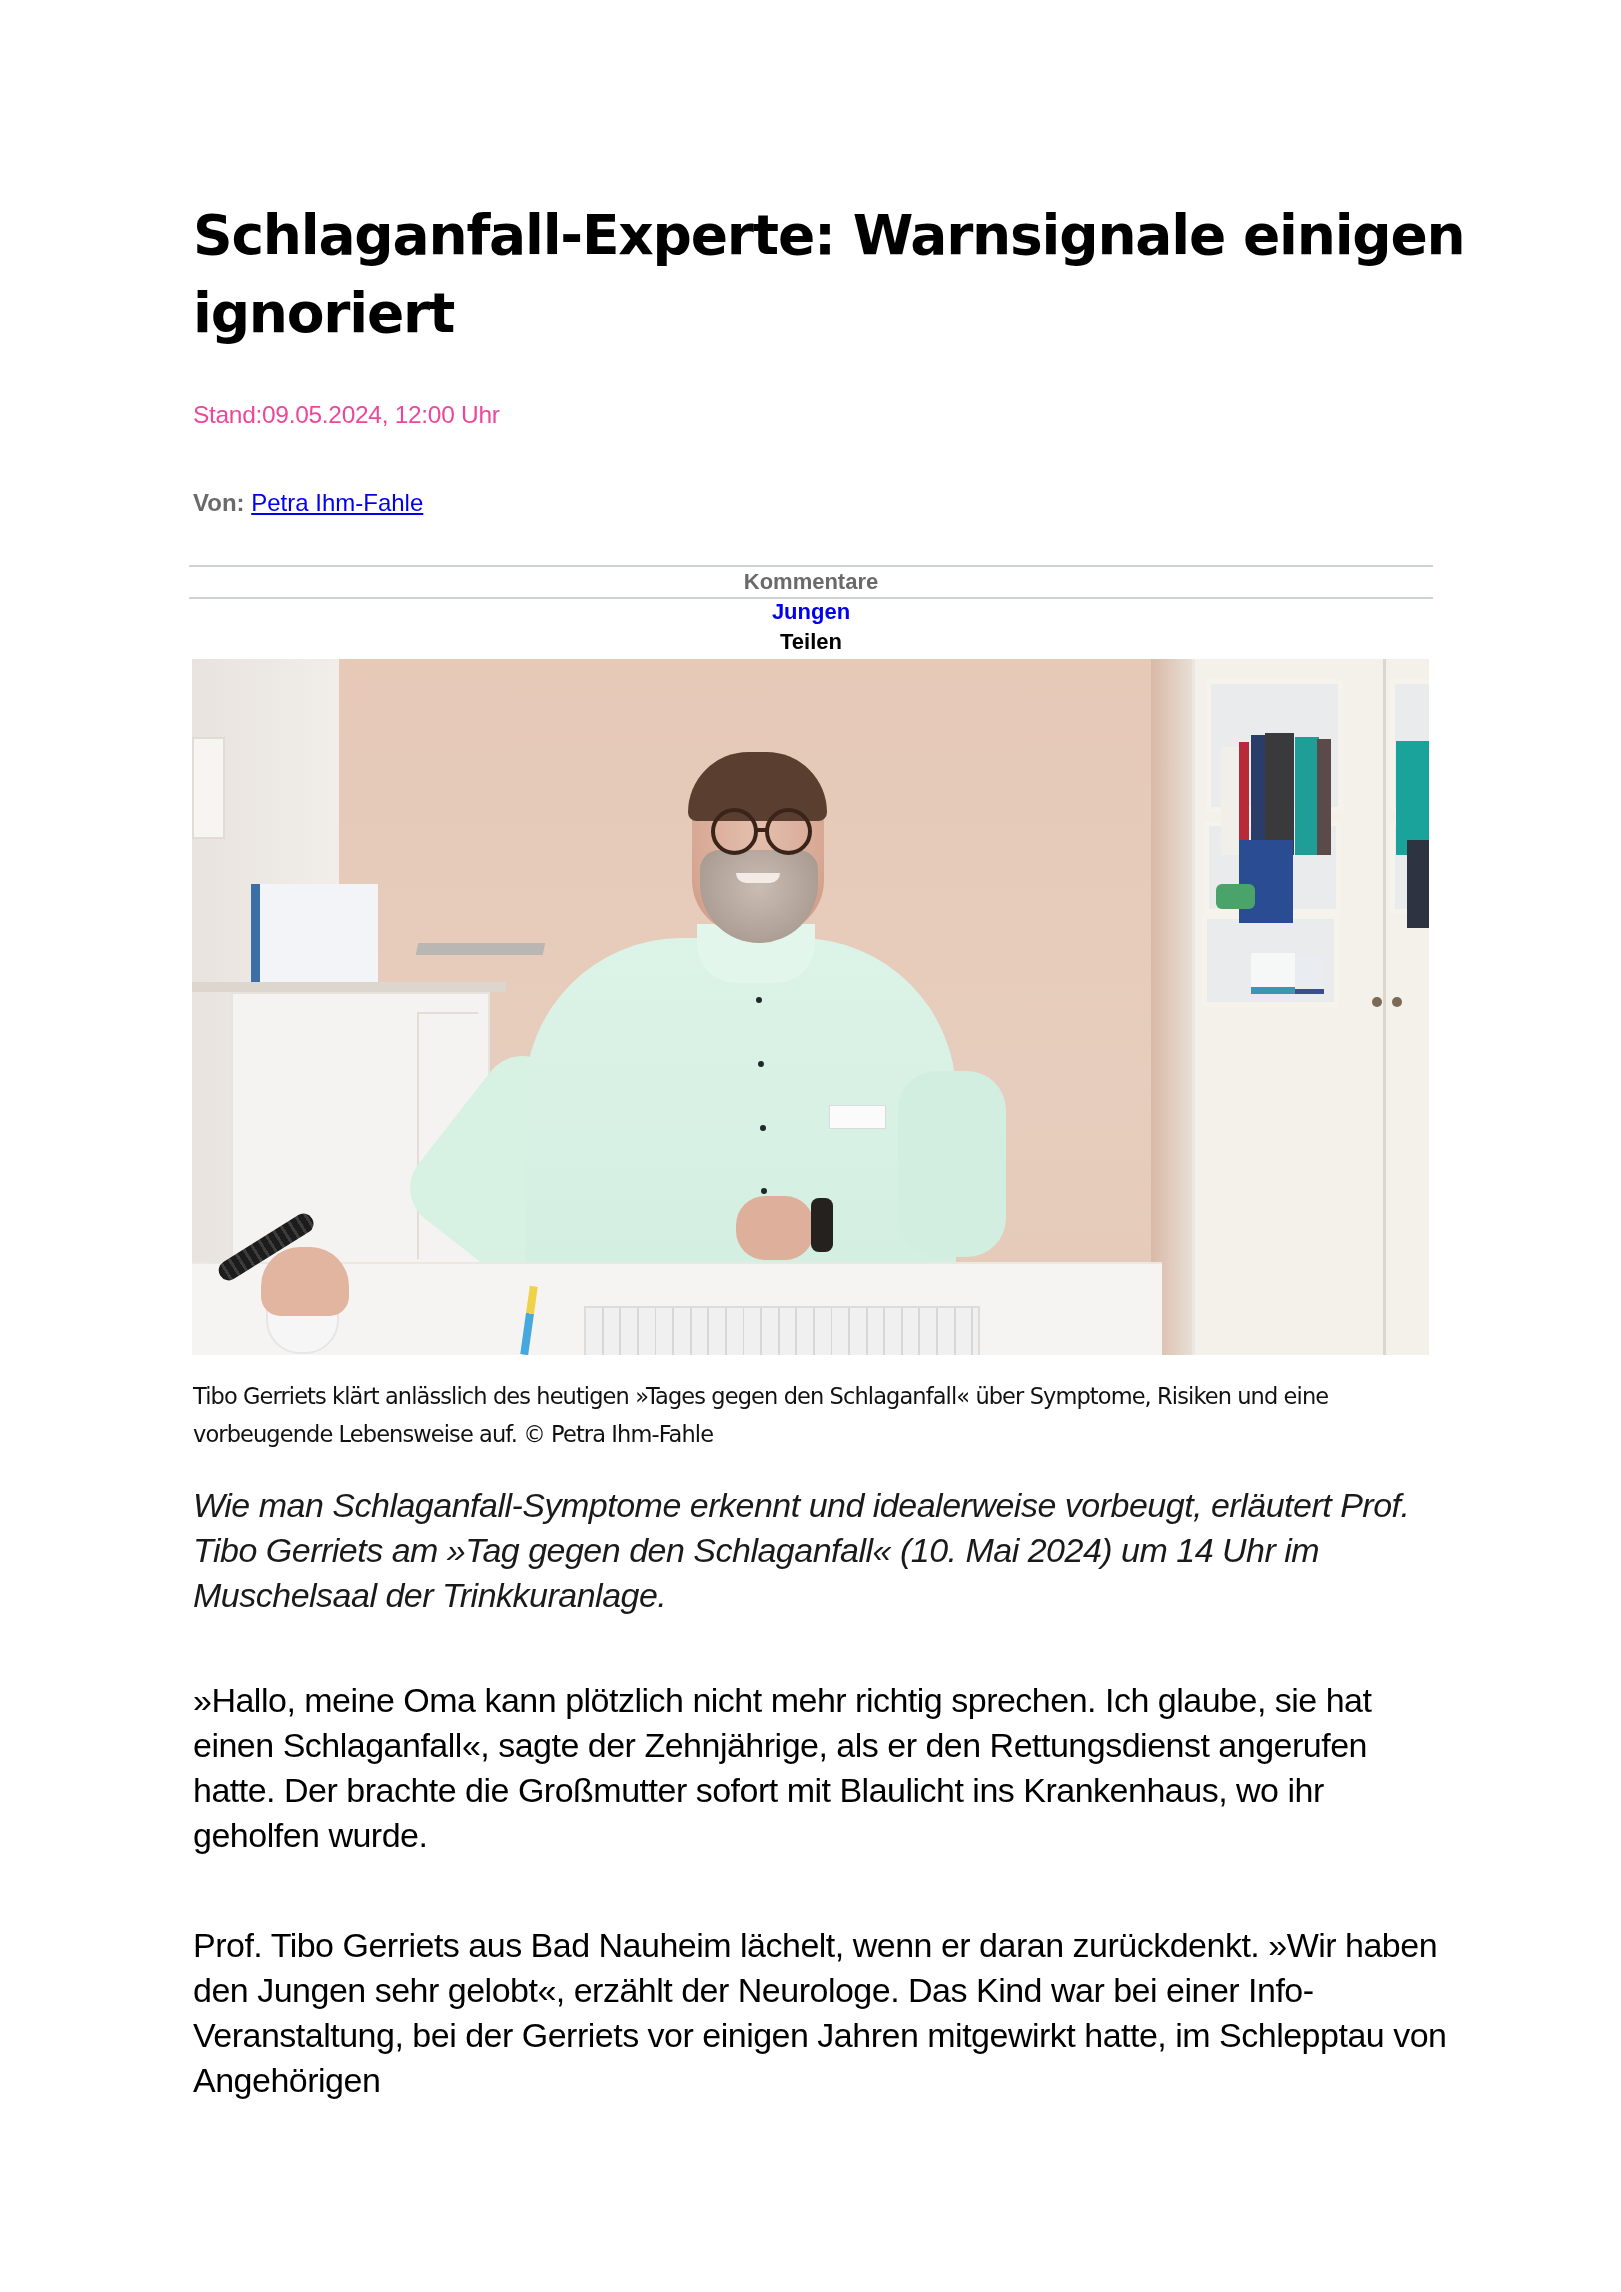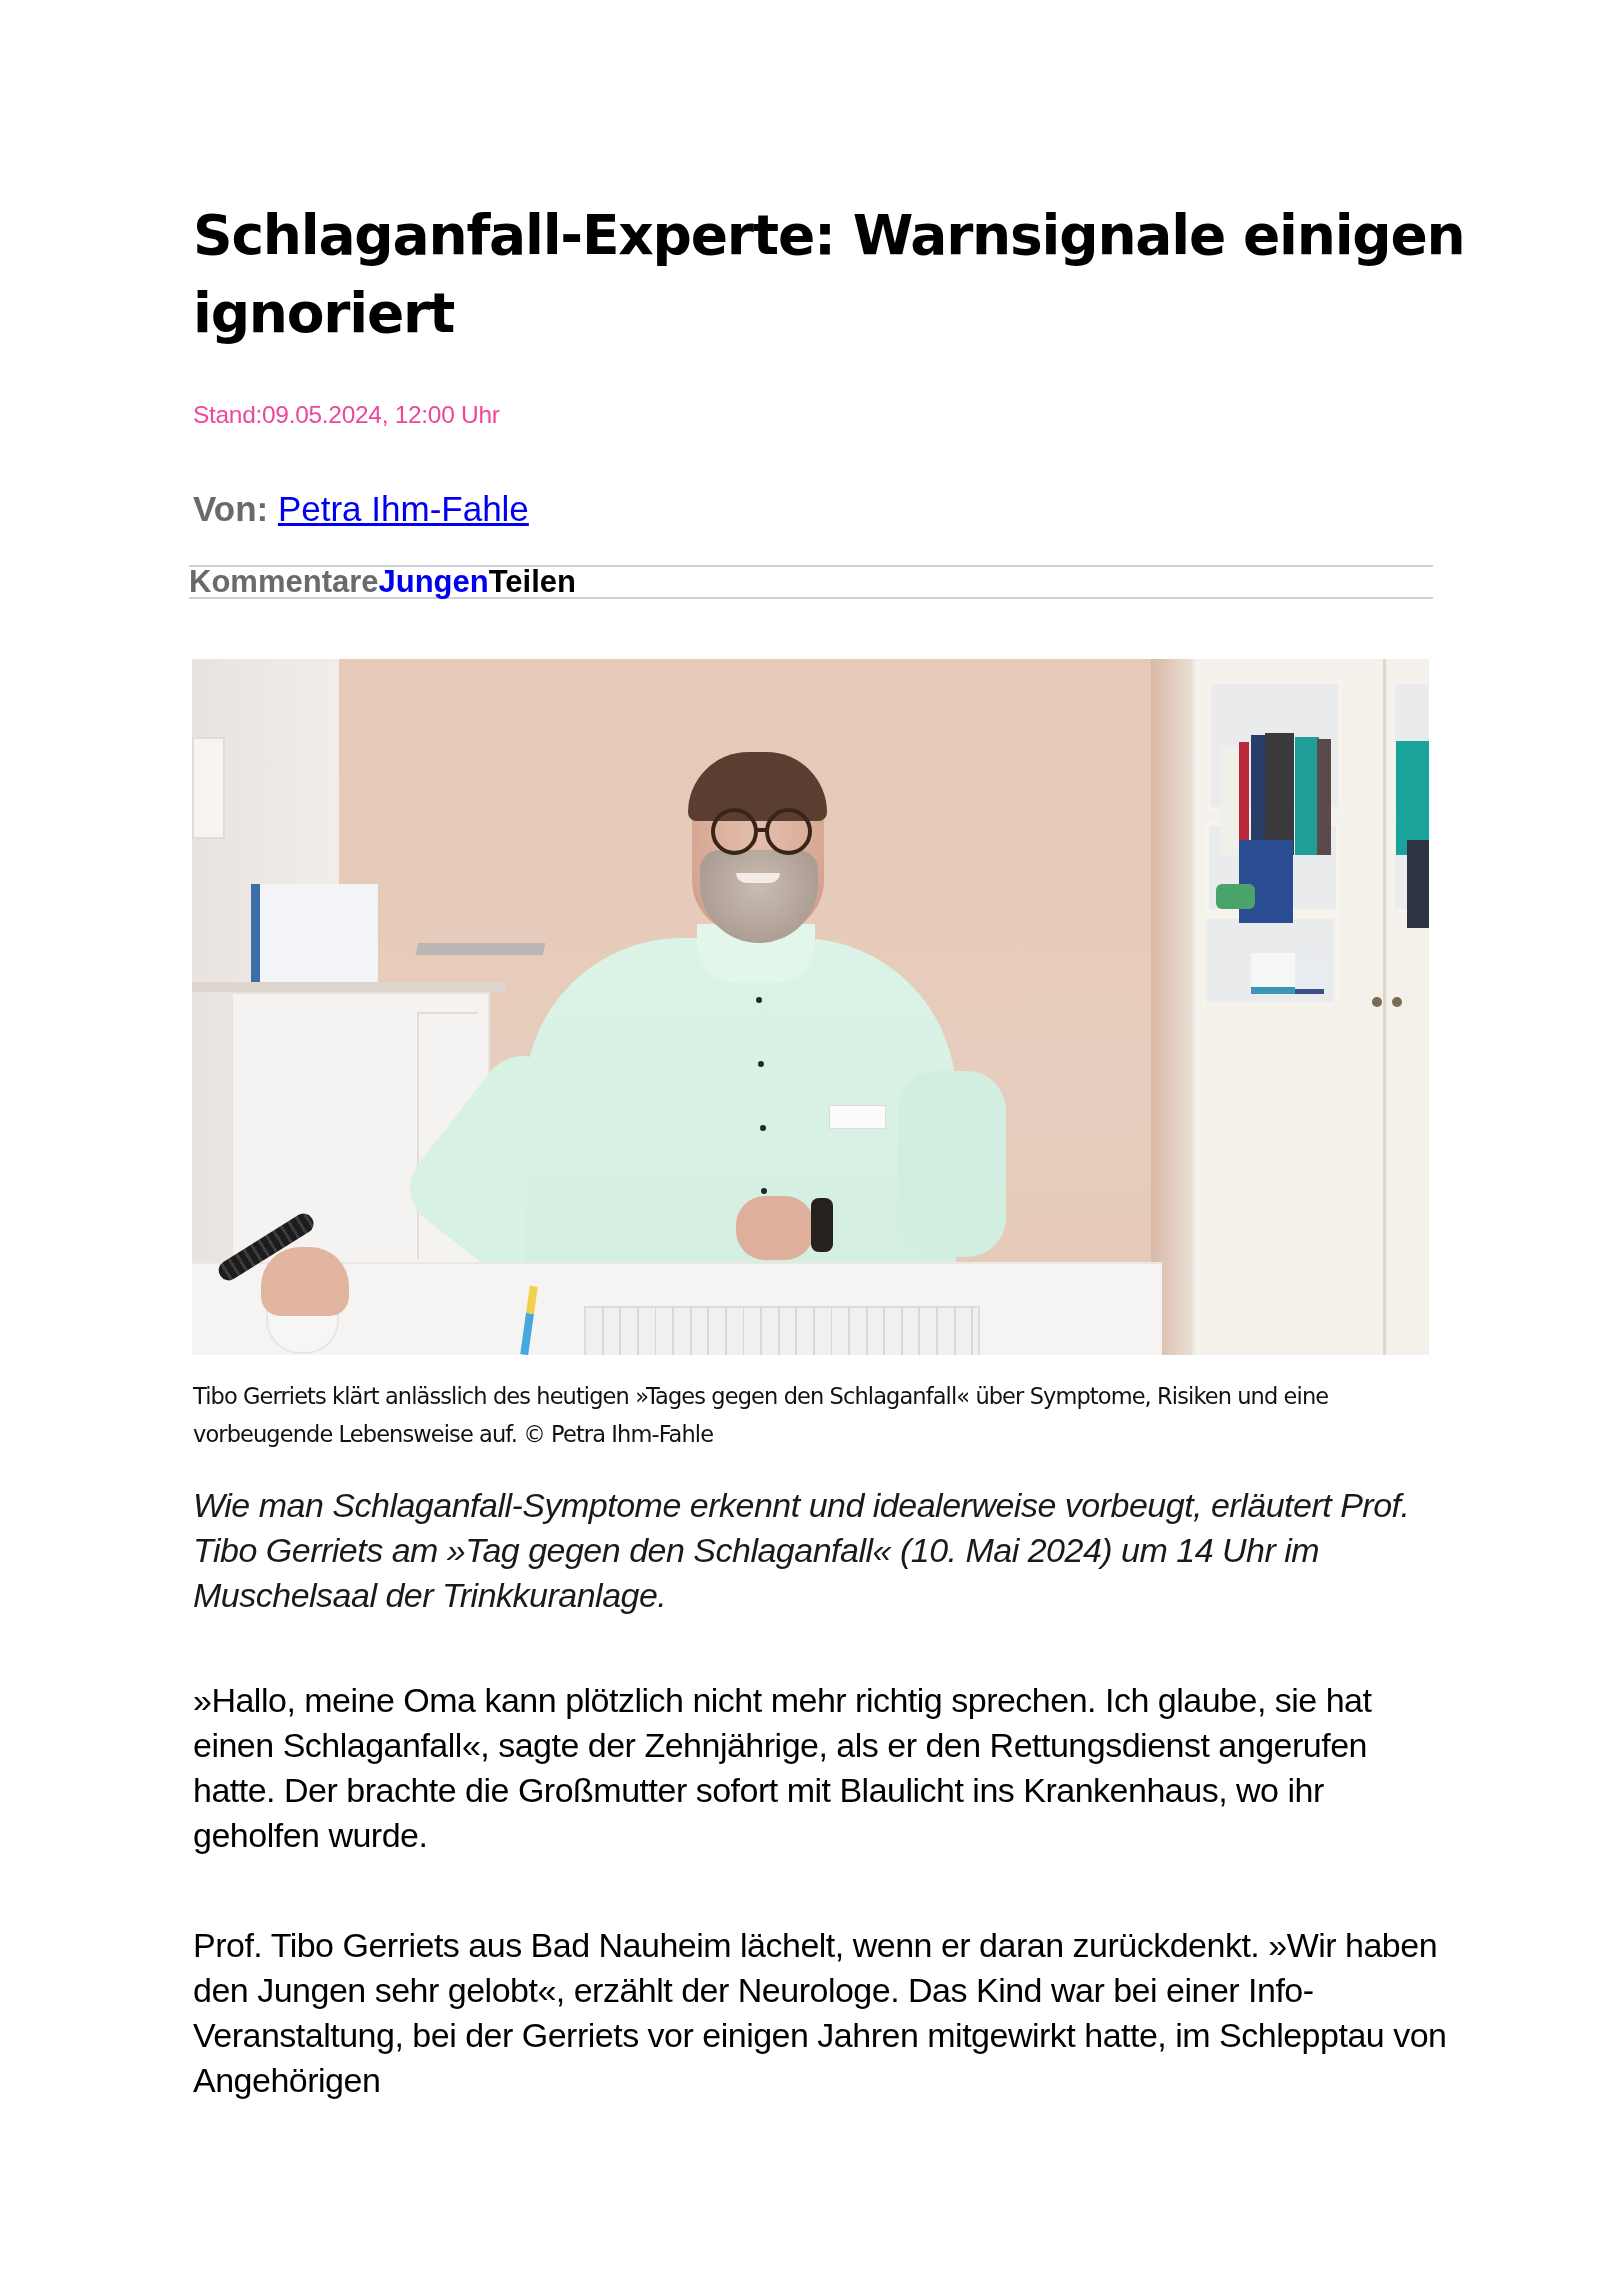--- a/index.html
+++ b/index.html
@@ -38,21 +38,21 @@
       left: 193px;
       top: 401px;
       font-size: 24.5px;
       color: #ec4899;
       letter-spacing: -0.3px;
     }
     .byline {
       position: absolute;
       left: 193px;
       top: 489px;
-      font-size: 35px;
+      font-size: 24px;
       color: #000;
     }
     .byline .von {
       font-weight: bold;
       color: #6a6a6a;
     }
     .byline a {
       color: #0000ee;
       text-decoration: underline;
     }
@@ -60,22 +60,23 @@
       position: absolute;
       left: 189px;
       top: 565px;
       width: 1244px;
       height: 30px;
       border-top: 2.9px solid #cdd4d8;
       border-bottom: 2.9px solid #cdd4d8;
       display: flex;
       align-items: center;
       font-weight: bold;
-      font-size: 31px;
+      font-size: 22px;
       line-height: 30px;
+      flex-direction: column;
     }
     .actionbar span { cursor: pointer; }
     .act-comments { color: #6a6a6a; }
     .act-print { color: #0000ee; }
     .act-share { color: #000; }
 
     .photo {
       position: absolute;
       left: 192px;
       top: 659px;

